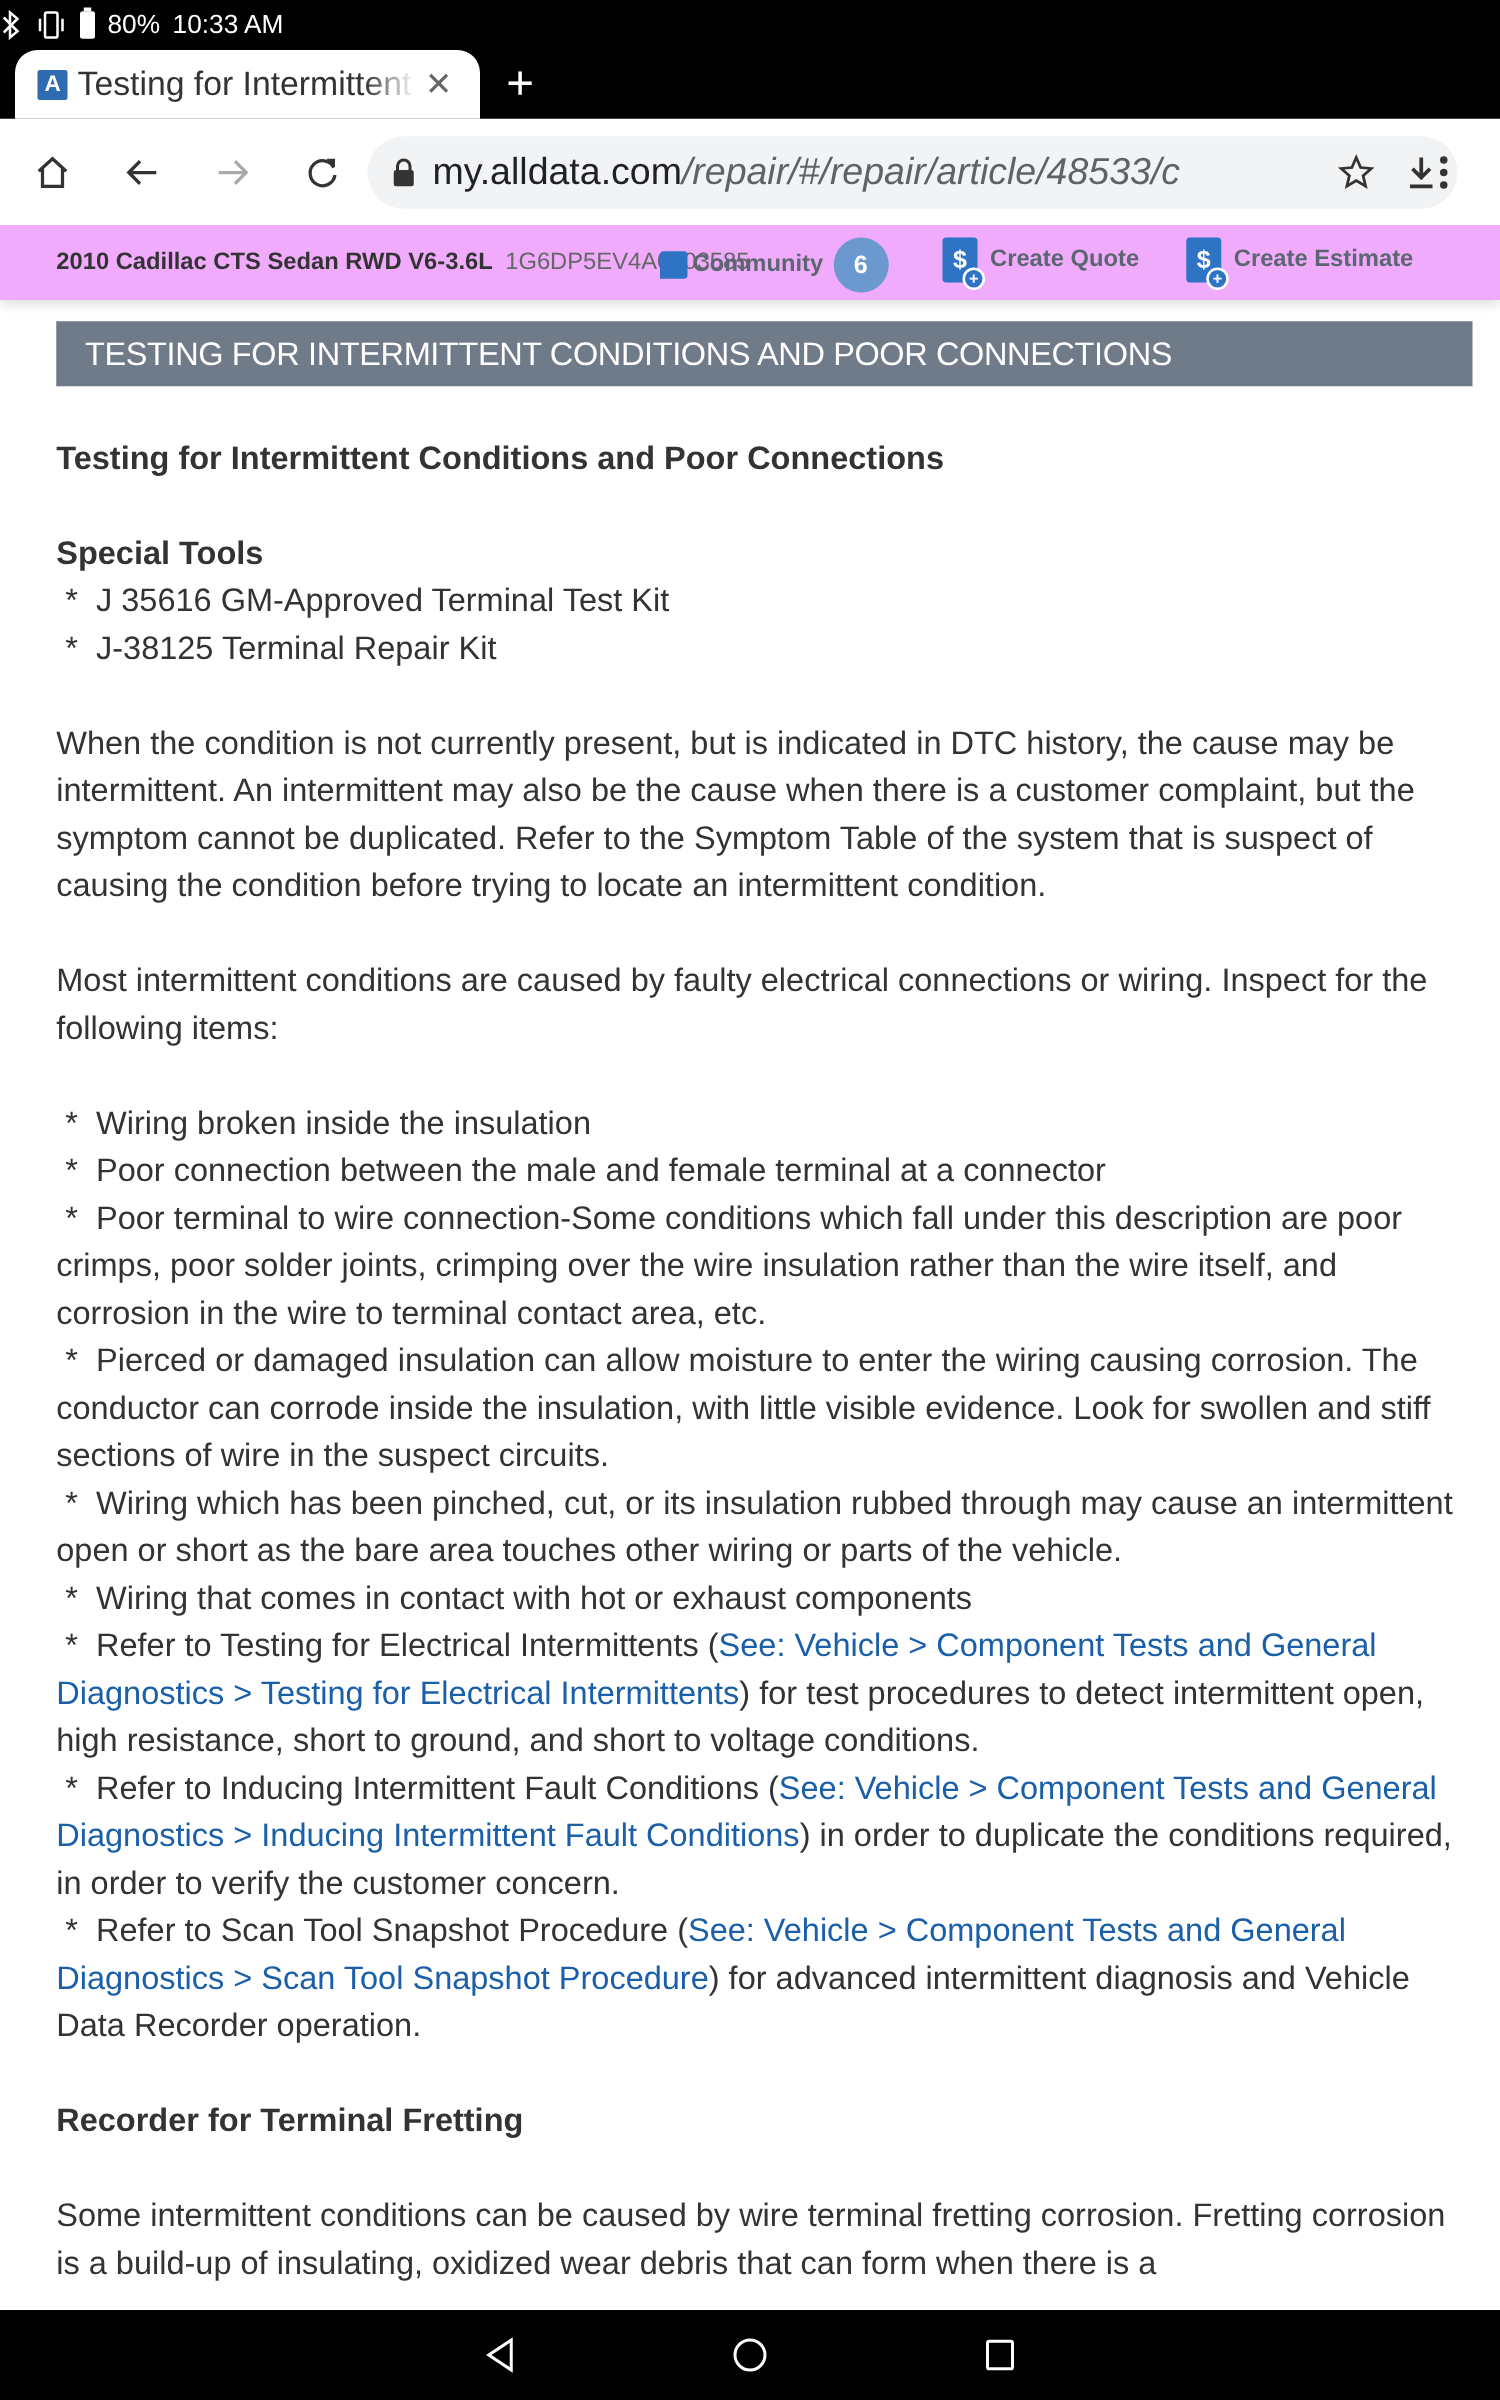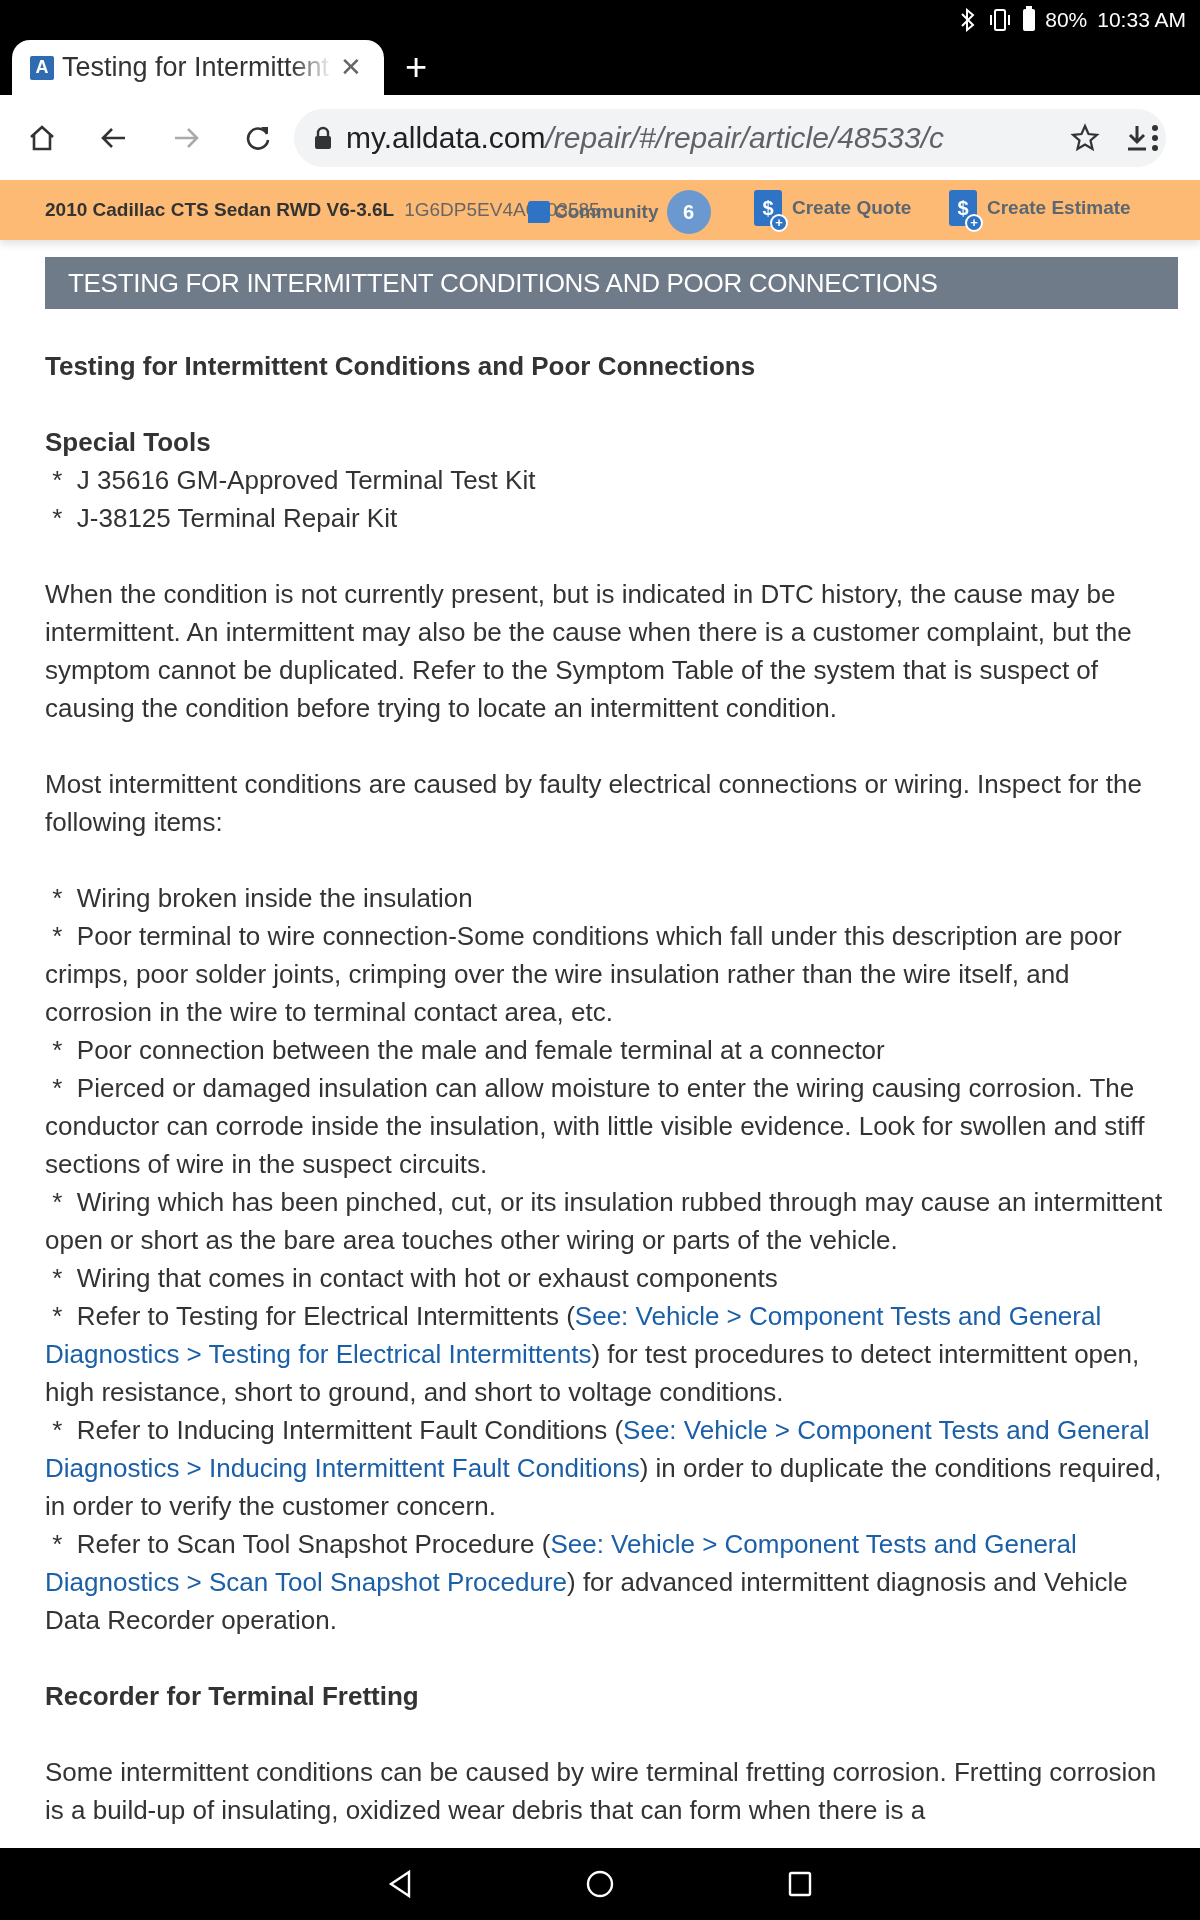--- a/index.html
+++ b/index.html
@@ -1,21 +1,21 @@
 <!DOCTYPE html>
 <html><head>
 <meta charset="utf-8">
 <style>
   * { box-sizing: border-box; margin: 0; padding: 0; }
   html, body { width: 1200px; height: 1920px; overflow: hidden; background: #000; }
   body { font-family: "Liberation Sans", sans-serif; position: relative; }
 
   
   .status-bar { position: absolute; top: 0; left: 0; width: 1200px; height: 40px; background: #000; color: #fff;
-    display: flex; align-items: center; justify-content: flex-end; padding-right: 14px; font-size: 21px; gap: 10px; }
+    display: flex; align-items: center; padding-right: 14px; font-size: 21px; gap: 10px; }
   .status-bar .ico { display: inline-flex; align-items: center; }
   .batt { width: 12px; height: 22px; background: #fff; border-radius: 2px; position: relative; }
   .batt::before { content: ""; position: absolute; top: -3px; left: 3px; width: 6px; height: 3px; background: #fff; }
 
   
   .tab-strip { position: absolute; top: 40px; left: 0; width: 1200px; height: 55px; background: #000; }
   .tab { position: absolute; left: 12px; top: 0; width: 372px; height: 55px; background: #fff;
     border-radius: 18px 18px 0 0; display: flex; align-items: center; padding-left: 18px; }
   .tab-favicon { width: 24px; height: 24px; background: #2e6bb0; border-radius: 2px; color: #fff; font-weight: bold;
     font-size: 18px; display: flex; align-items: center; justify-content: center; margin-right: 8px; }
@@ -30,21 +30,21 @@
   .tb-btn { width: 72px; height: 72px; display: flex; align-items: center; justify-content: center; cursor: pointer; }
   .omnibox { position: absolute; left: 294px; top: 14px; width: 872px; height: 58px; background: #f1f3f4; border-radius: 29px;
     display: flex; align-items: center; padding-left: 20px; }
   .omni-url { font-size: 30px; color: #202124; white-space: nowrap; overflow: hidden; width: 700px; margin-left: 14px; }
   .omni-url .rest { color: #5f6368; font-style: italic; }
   .omni-icons { position: absolute; right: 14px; display: flex; gap: 22px; align-items: center; }
   .menu-dots { position: absolute; left: 1150px; top: 0; height: 85px; display: flex; align-items: center; cursor: pointer; }
 
   
   .page { position: absolute; top: 180px; left: 0; width: 1200px; height: 1668px; background: #fff; overflow: hidden; }
-  .vehicle-bar { position: absolute; top: 0; left: 0; width: 1200px; height: 60px; background: #fdba74;
+  .vehicle-bar { position: absolute; top: 0; left: 0; width: 1200px; height: 60px; background: #f0abfc;
     box-shadow: 0 4px 8px rgba(0,0,0,0.12); display: flex; align-items: center; padding-left: 45px; font-size: 19px; z-index: 2; }
   .veh-name { font-weight: bold; color: #333; }
   .veh-vin { color: #666; margin-left: 10px; }
   .community { position: absolute; left: 528px; top: 10px; display: flex; align-items: center; color: #5c6670; font-weight: bold; font-size: 19px; cursor: pointer; text-align: center; }
   .community .bubble { width: 22px; height: 22px; background: #2e73c4; border-radius: 3px 3px 3px 0; margin-right: 4px; }
   .badge { width: 44px; height: 44px; border-radius: 50%; background: #6b99cf; color: #fff; font-weight: bold; font-size: 20px;
     display: flex; align-items: center; justify-content: center; margin-left: 8px; }
   .vb-action { position: absolute; top: 10px; display: flex; align-items: center; color: #5c6670; font-weight: bold; font-size: 19px; cursor: pointer; }
   .doc-ico { width: 28px; height: 36px; background: #2e73c4; border-radius: 3px; position: relative; color: #fff; font-size: 20px;
     display: flex; align-items: center; justify-content: center; margin-right: 10px; }
@@ -169,22 +169,22 @@
       <div class="gap"></div>
       <h3>Special Tools</h3>
       <p class="bullet">J 35616 GM-Approved Terminal Test Kit</p>
       <p class="bullet">J-38125 Terminal Repair Kit</p>
       <div class="gap"></div>
       <p>When the condition is not currently present, but is indicated in DTC history, the cause may be intermittent. An intermittent may also be the cause when there is a customer complaint, but the symptom cannot be duplicated. Refer to the Symptom Table of the system that is suspect of causing the condition before trying to locate an intermittent condition.</p>
       <div class="gap"></div>
       <p>Most intermittent conditions are caused by faulty electrical connections or wiring. Inspect for the following items:</p>
       <div class="gap"></div>
       <p class="bullet">Wiring broken inside the insulation</p>
+      <p class="bullet">Poor connection between the male and female terminal at a connector</p>
       <p class="bullet">Poor terminal to wire connection-Some conditions which fall under this description are poor crimps, poor solder joints, crimping over the wire insulation rather than the wire itself, and corrosion in the wire to terminal contact area, etc.</p>
-      <p class="bullet">Poor connection between the male and female terminal at a connector</p>
       <p class="bullet">Pierced or damaged insulation can allow moisture to enter the wiring causing corrosion. The conductor can corrode inside the insulation, with little visible evidence. Look for swollen and stiff sections of wire in the suspect circuits.</p>
       <p class="bullet">Wiring which has been pinched, cut, or its insulation rubbed through may cause an intermittent open or short as the bare area touches other wiring or parts of the vehicle.</p>
       <p class="bullet">Wiring that comes in contact with hot or exhaust components</p>
       <p class="bullet"><span>Refer to Testing for Electrical Intermittents (</span><span class="link">See: Vehicle &gt; Component Tests and General Diagnostics &gt; Testing for Electrical Intermittents</span><span>) for test procedures to detect intermittent open, high resistance, short to ground, and short to voltage conditions.</span></p>
       <p class="bullet"><span>Refer to Inducing Intermittent Fault Conditions (</span><span class="link">See: Vehicle &gt; Component Tests and General Diagnostics &gt; Inducing Intermittent Fault Conditions</span><span>) in order to duplicate the conditions required, in order to verify the customer concern.</span></p>
       <p class="bullet"><span>Refer to Scan Tool Snapshot Procedure (</span><span class="link">See: Vehicle &gt; Component Tests and General Diagnostics &gt; Scan Tool Snapshot Procedure</span><span>) for advanced intermittent diagnosis and Vehicle Data Recorder operation.</span></p>
       <div class="gap"></div>
       <h3>Recorder for Terminal Fretting</h3>
       <div class="gap"></div>
       <p>Some intermittent conditions can be caused by wire terminal fretting corrosion. Fretting corrosion is a build-up of insulating, oxidized wear debris that can form when there is a</p>

